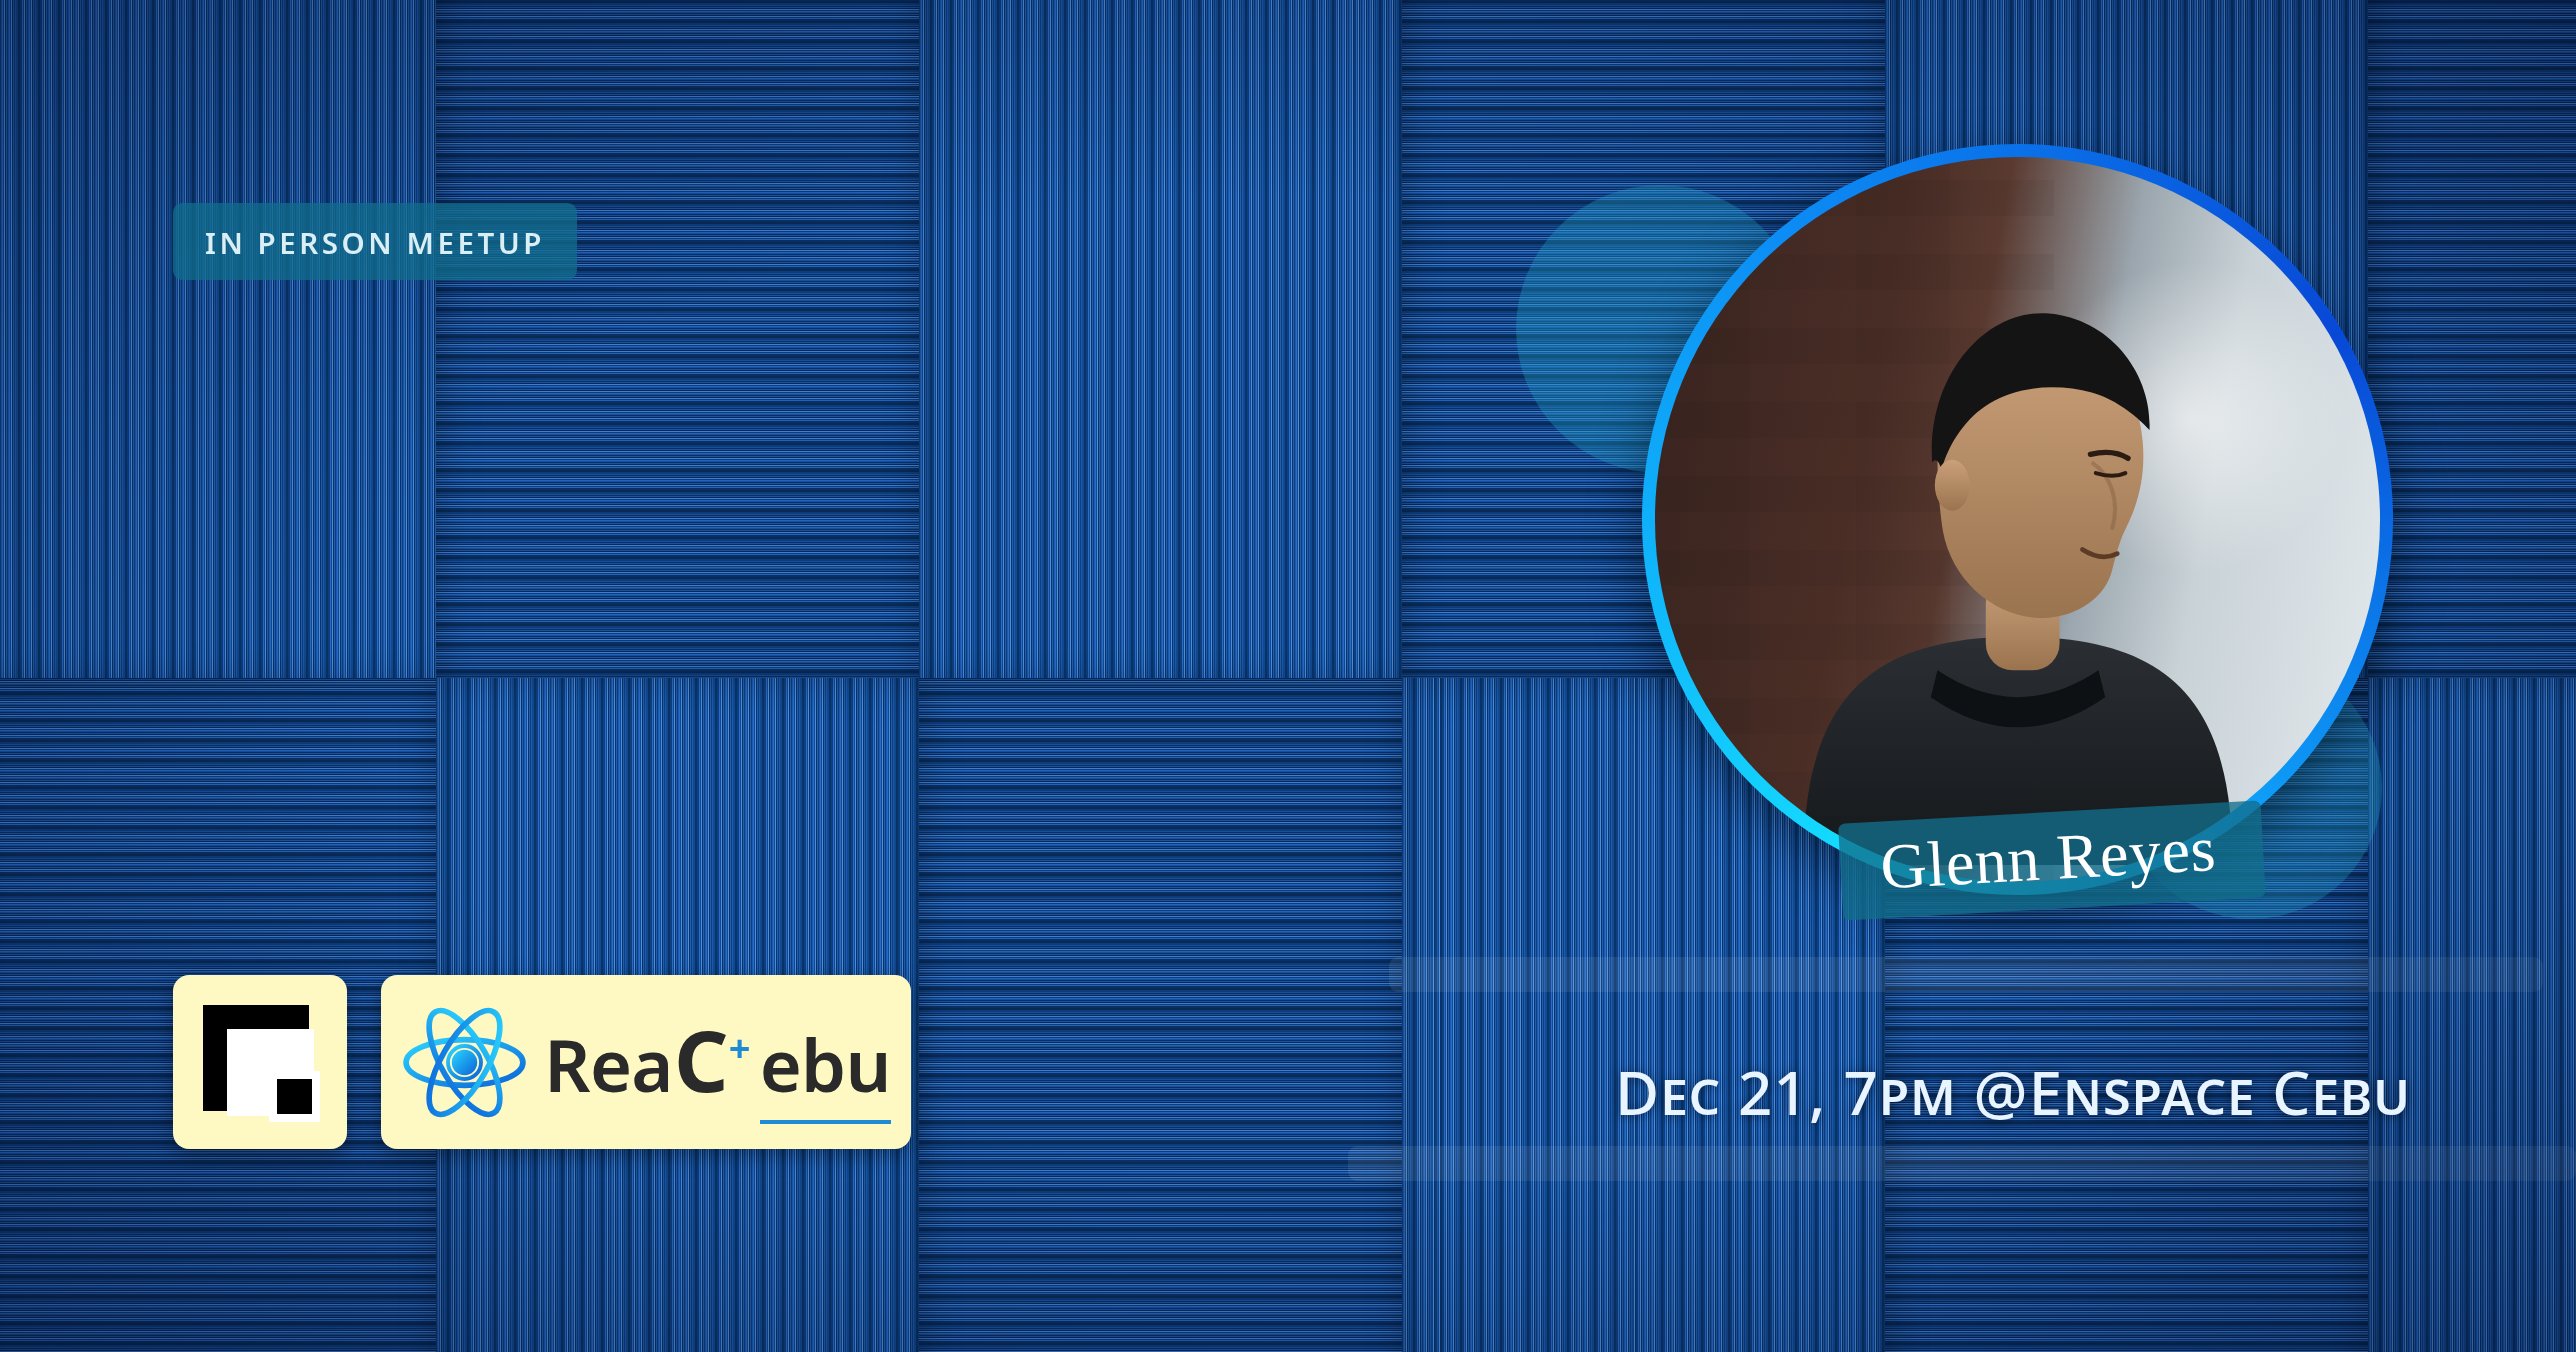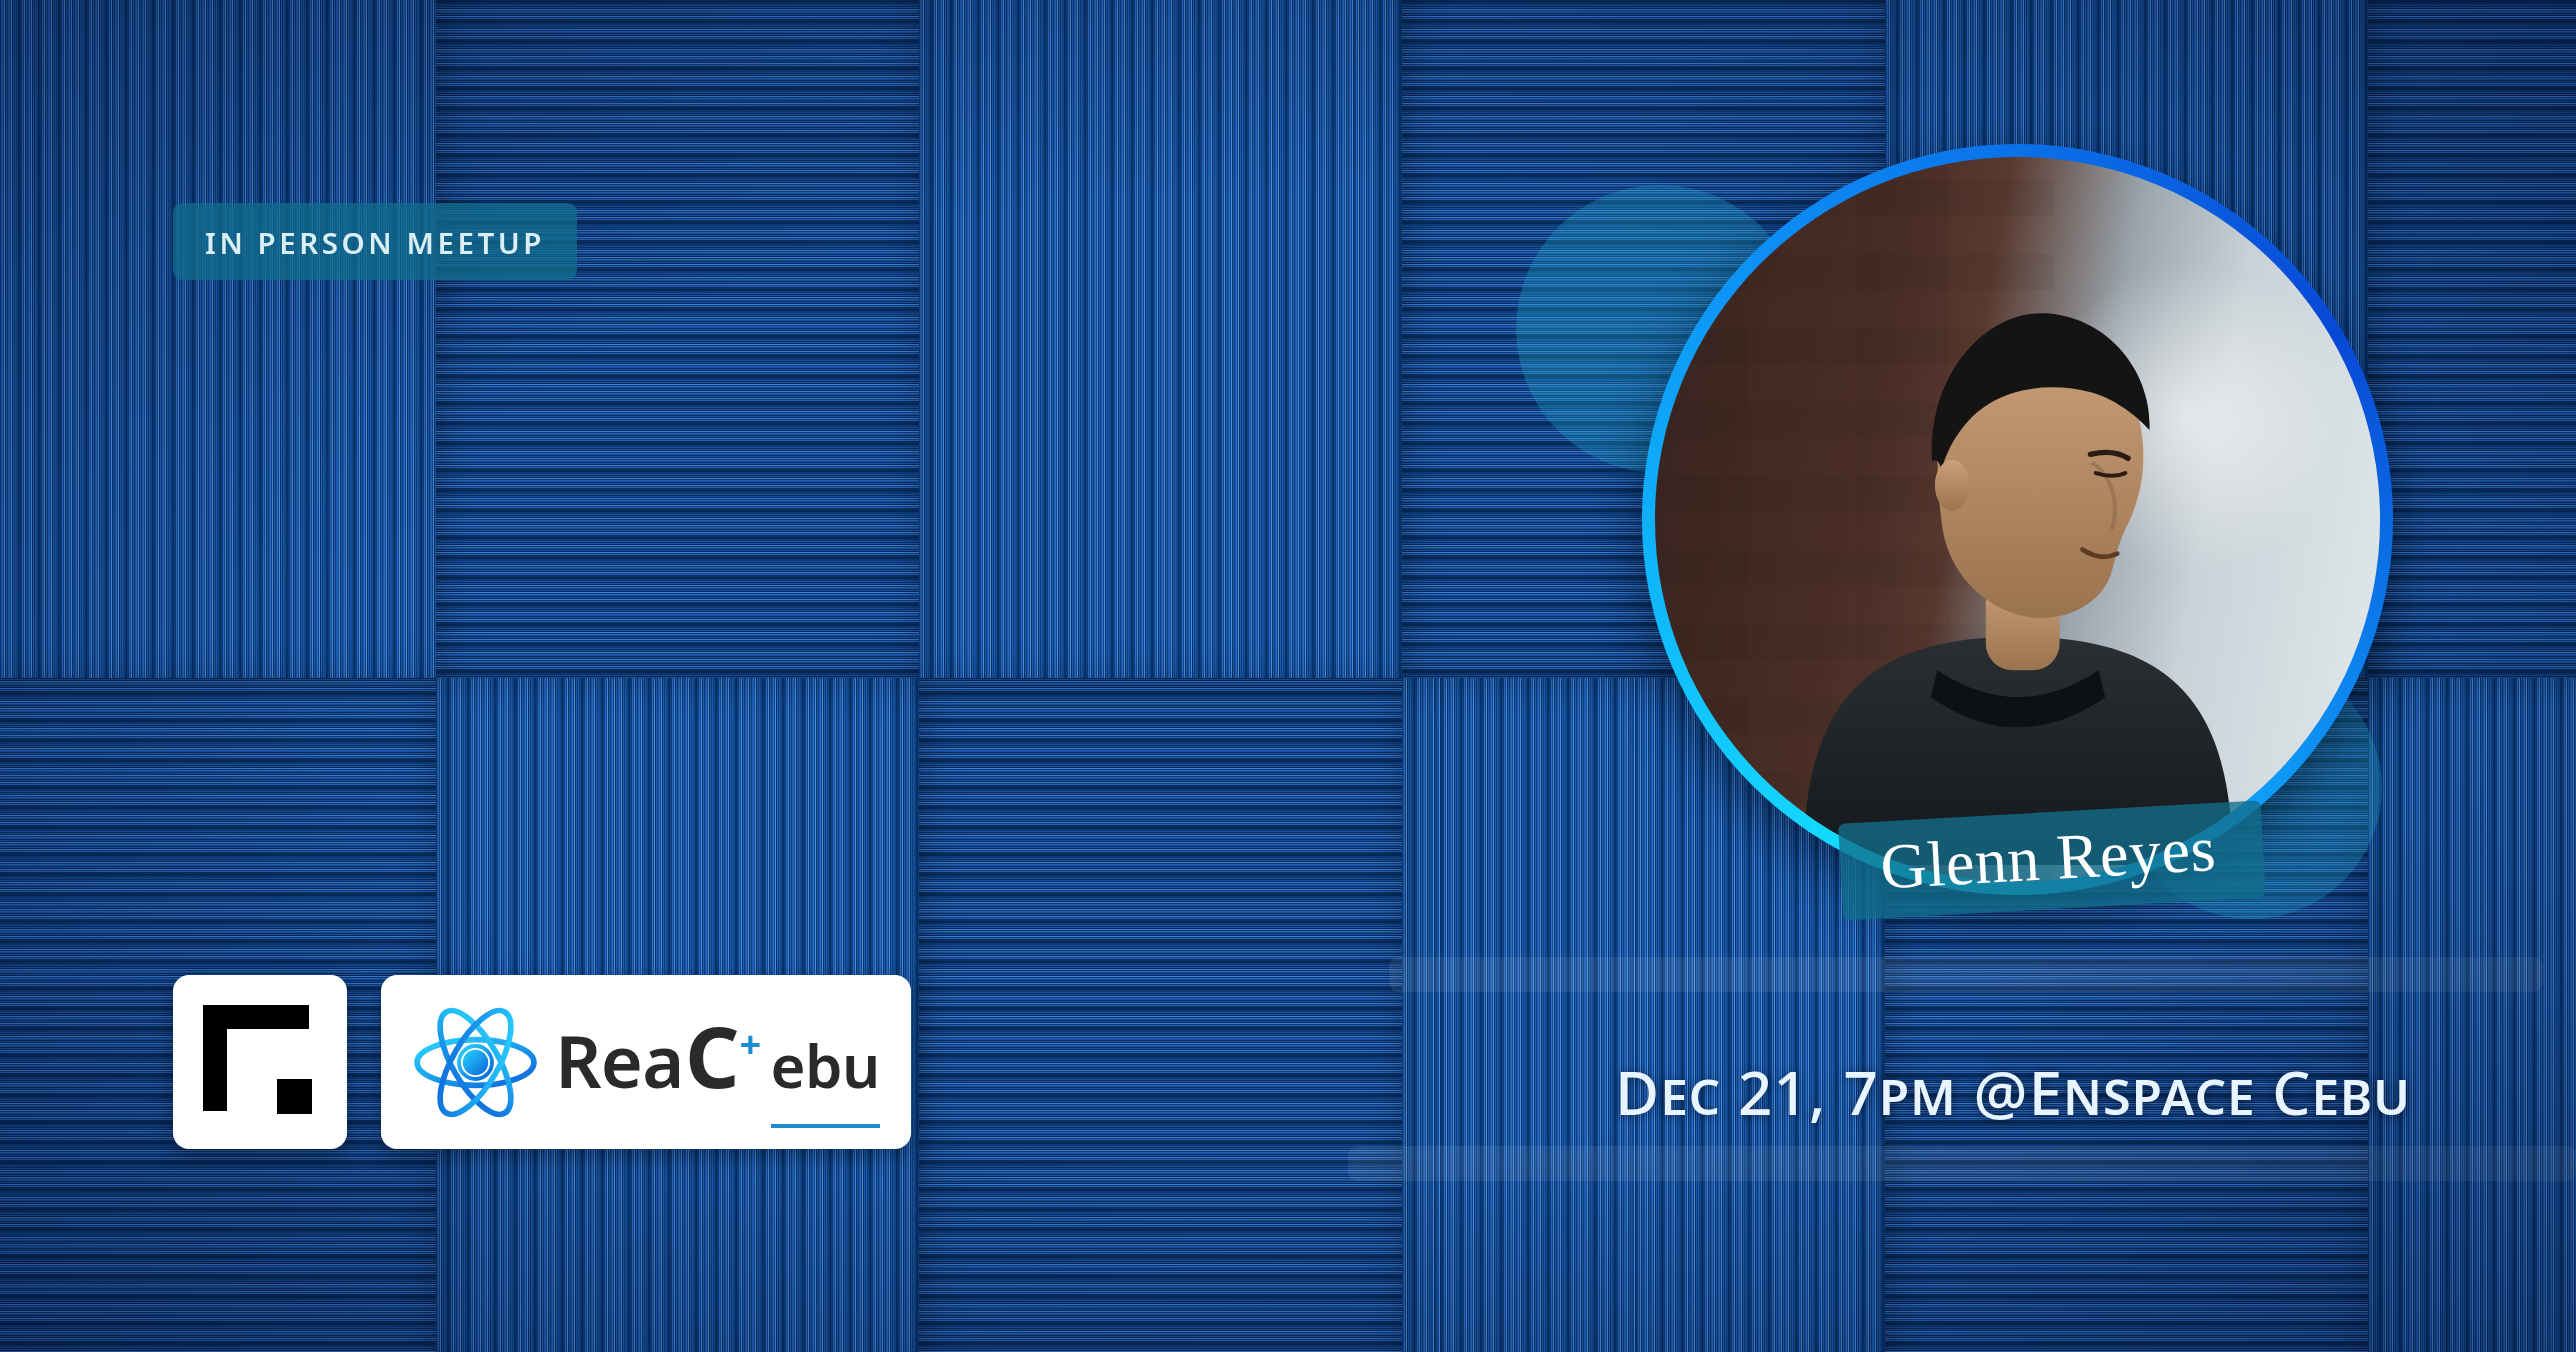--- a/index.html
+++ b/index.html
@@ -85,40 +85,40 @@
     text-shadow: 0 2.7px 16px rgba(0,0,0,0.35);
     max-width:1409px;
   }
 
   .logos {
     position:absolute;
     left:173px; top:975px;
     display:flex; gap:34px;
   }
   .logo-card {
-    background:#ffffff;
+    background:#fef9c3;
     border-radius:16px;
     display:flex; align-items:center; justify-content:center;
     box-shadow: 0 6.7px 20px rgba(0,0,0,0.35);
   }
   .logo-card.sq { width:174px; height:174px; }
   .logo-card.wide { width:530px; height:174px; padding:0 27px; gap:16px; }
   .enspace-mark { position:relative; width:114px; height:114px; }
   .enspace-mark .blk1 { position:absolute; left:0; top:0; width:106px; height:106px; background:#000; }
   .enspace-mark .cut  { position:absolute; left:24px; top:24px; width:87px; height:87px; background:#fff; }
   .enspace-mark .blk2 { position:absolute; right:-2.7px; bottom:-2.7px; width:51px; height:51px; background:#000; border:8px solid #fff; }
 
   .react-atom {
     width:127px; height:127px; flex:0 0 auto;
   }
   .reactcebu-text { display:flex; align-items:baseline; font-weight:600; }
   .reactcebu-text .rea { font-size:72px; color:#2a2a2a; letter-spacing:-0.01em; }
   .reactcebu-text .c   { font-size:85px; color:#2a2a2a; font-weight:700; margin-left:1.3px; }
   .reactcebu-text .plus{ font-size:38px; color:#1f8bd4; font-weight:700; position:relative; top:-29.5px; margin:0 1.3px 0 0; }
-  .reactcebu-text .ebu { font-size:60px; color:#2a2a2a; letter-spacing:-0.01em; border-bottom:4px solid #1f8bd4; padding-bottom:18px;margin-left:8px; }
+  .reactcebu-text .ebu { font-size:72px; color:#2a2a2a; letter-spacing:-0.01em; border-bottom:4px solid #1f8bd4; padding-bottom:7px;margin-left:8px; }
 
   .speaker {
     position:absolute;
     left:1642px; top:144px;
     width:751px; height:751px;
   }
   .speaker .ring {
     position:absolute; inset:0;
     border-radius:50%;
     padding:13.4px;

